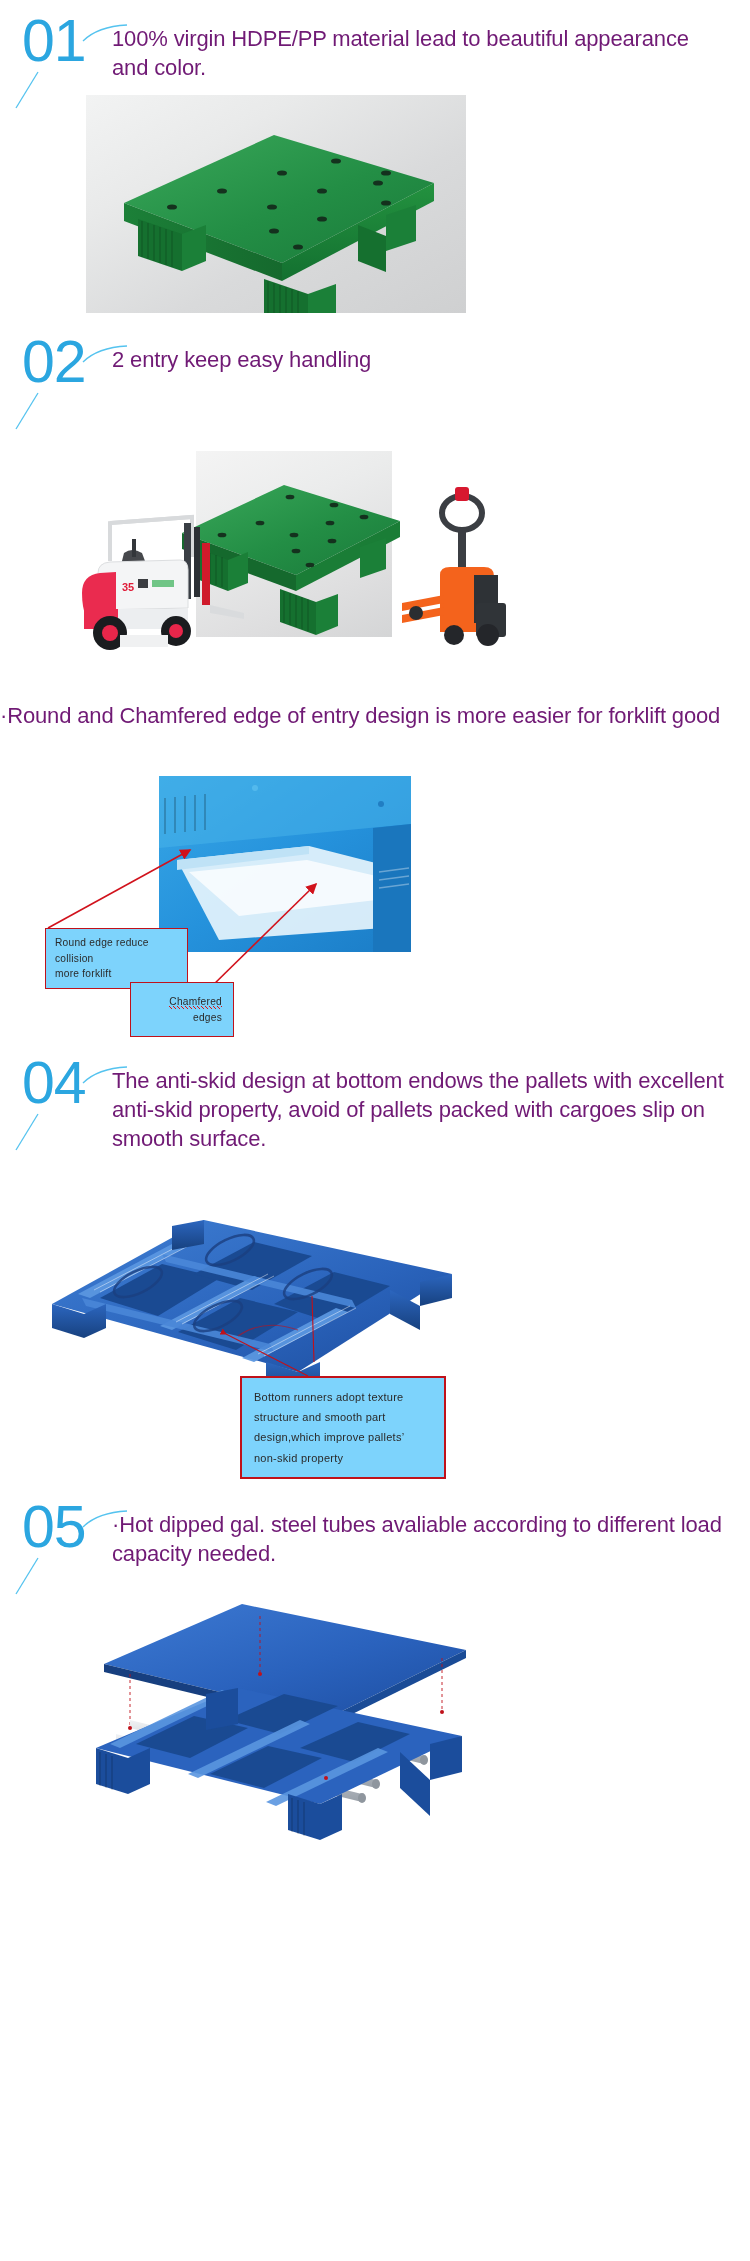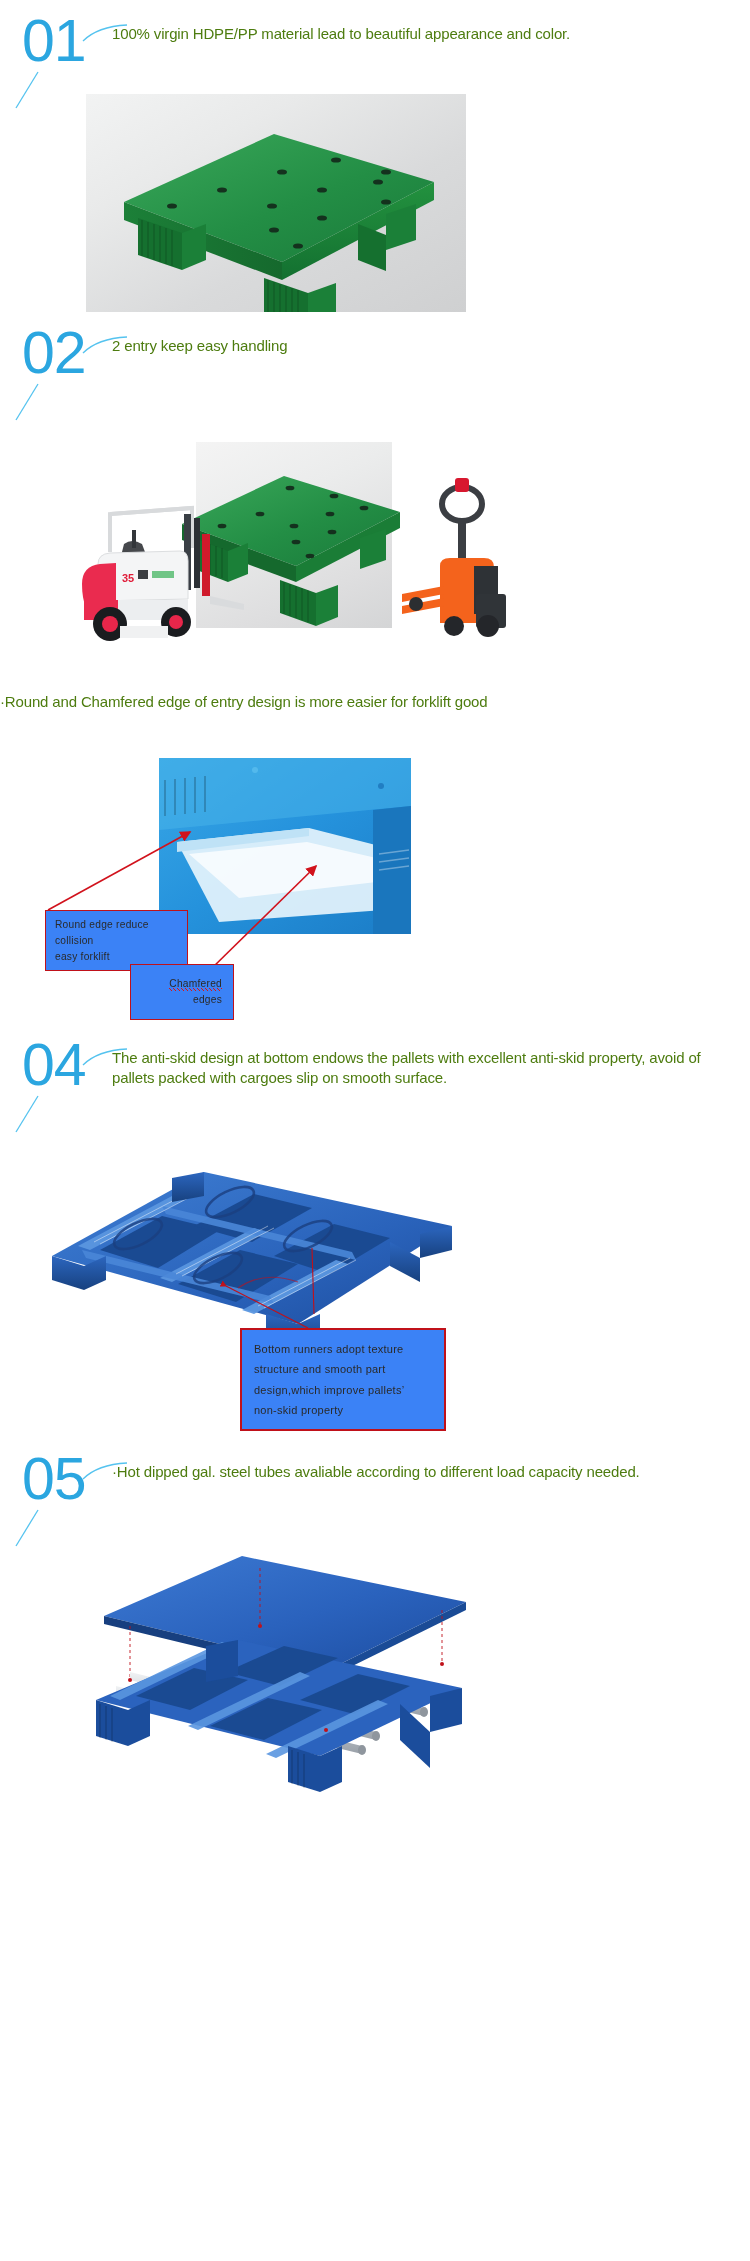--- a/index.html
+++ b/index.html
@@ -7,39 +7,39 @@
   .page{width:748px;position:relative;overflow:hidden;}
 
   
   .feature{position:relative;}
   .head{display:flex;align-items:flex-start;position:relative;}
   .num-wrap{position:relative;width:112px;flex:0 0 112px;height:64px;}
   .num{position:absolute;left:22px;top:-6px;font-size:59px;line-height:1;color:#2ba6e0;
        font-family:"Liberation Sans",sans-serif;font-weight:300;letter-spacing:-1px;}
   .tick-top{position:absolute;left:82px;top:6px;width:46px;height:18px;overflow:visible;}
   .tick-bot{position:absolute;left:14px;top:52px;width:34px;height:40px;overflow:visible;}
-  .htext{flex:1;padding-top:6px;padding-right:22px;font-size:15px;line-height:1.33;
-         color:#4d7c0f;letter-spacing:-.15px;}
+  .htext{flex:1;padding-top:6px;padding-right:22px;font-size:22px;line-height:1.33;
+         color:#701a75;letter-spacing:-.15px;}
 
   
   .shot{position:relative;}
 
   
   .s1{margin:12px 0 0 86px;width:380px;height:218px;
       background:linear-gradient(150deg,#f2f3f3 0%,#e9eaea 28%,#d9dadb 62%,#cfd0d1 100%);
       position:relative;overflow:hidden;}
 
   
   .s2{margin:30px 0 0 0;height:240px;position:relative;}
   .s2 .greybox{position:absolute;left:196px;top:18px;width:196px;height:186px;
       background:linear-gradient(155deg,#f4f4f4 0%,#ebecec 35%,#dededf 75%,#d4d5d6 100%);}
 
   
   .s3{margin:34px 0 0 0;height:270px;position:relative;}
-  .callout{position:absolute;border:1.4px solid #c0111a;background:#3b82f6;
+  .callout{position:absolute;border:1.4px solid #c0111a;background:#7dd3fc;
            font-size:10.2px;line-height:1.55;color:#2a2a2a;padding:6px 9px;letter-spacing:.25px;}
   .squig{background-image:linear-gradient(45deg,transparent 42%,#d11 42%,#d11 52%,transparent 52%);
          background-size:4px 3px;background-repeat:repeat-x;background-position:0 bottom;
          padding-bottom:2px;}
 
   
   .s4{margin:26px 0 16px 0;height:290px;position:relative;}
 
   
   .s5{margin:22px 0 0 0;height:270px;position:relative;}
@@ -123,21 +123,21 @@
             <ellipse cx="196" cy="78" rx="5" ry="2.6"></ellipse>
           <ellipse cx="188" cy="136" rx="5" ry="2.6"></ellipse>
             <ellipse cx="236" cy="124" rx="5" ry="2.6"></ellipse>
           <ellipse cx="300" cy="108" rx="5" ry="2.6"></ellipse>
             <ellipse cx="212" cy="152" rx="5" ry="2.6"></ellipse>
         </g>
       </svg>
     </div>
   </div>
 
-  <div class="feature" style="padding-top:18px;">
+  <div class="feature" style="padding-top:18px;margin-top:8px;">
     <div class="head">
       <div class="num-wrap">
         <div class="num">02</div>
         <svg class="tick-top" viewBox="0 0 46 18">
           <path d="M1 17 C10 8 26 2 45 1" fill="none" stroke="#55c3ef" stroke-width="1.3"></path>
         </svg>
         <svg class="tick-bot" viewBox="0 0 34 40">
           <path d="M2 38 L24 2" fill="none" stroke="#55c3ef" stroke-width="1.3"></path>
         </svg>
       </div>
@@ -288,21 +288,21 @@
         <defs>
             <marker id="ar1" markerWidth="7" markerHeight="7" refX="6" refY="3.5" orient="auto">
           <path d="M0,0 L7,3.5 L0,7 z" fill="#d1121c"></path>
             </marker>
           </defs>
         <path d="M8,86 L150,8" stroke="#d1121c" stroke-width="1.6" fill="none" marker-end="url(#ar1)"></path>
       </svg>
 
       <div class="callout" style="left:45px;top:164px;width:143px;">
         <div>Round  edge  reduce  collision</div>
-        <div>easy forklift</div>
+        <div>more forklift</div>
       </div>
 
       <svg width="140" height="120" viewBox="0 0 140 120" style="position:absolute;left:200px;top:112px;">
         <defs>
             <marker id="ar2" markerWidth="7" markerHeight="7" refX="6" refY="3.5" orient="auto">
           <path d="M0,0 L7,3.5 L0,7 z" fill="#d1121c"></path>
             </marker>
           </defs>
         <path d="M8,114 L116,8" stroke="#d1121c" stroke-width="1.6" fill="none" marker-end="url(#ar2)"></path>
       </svg>

